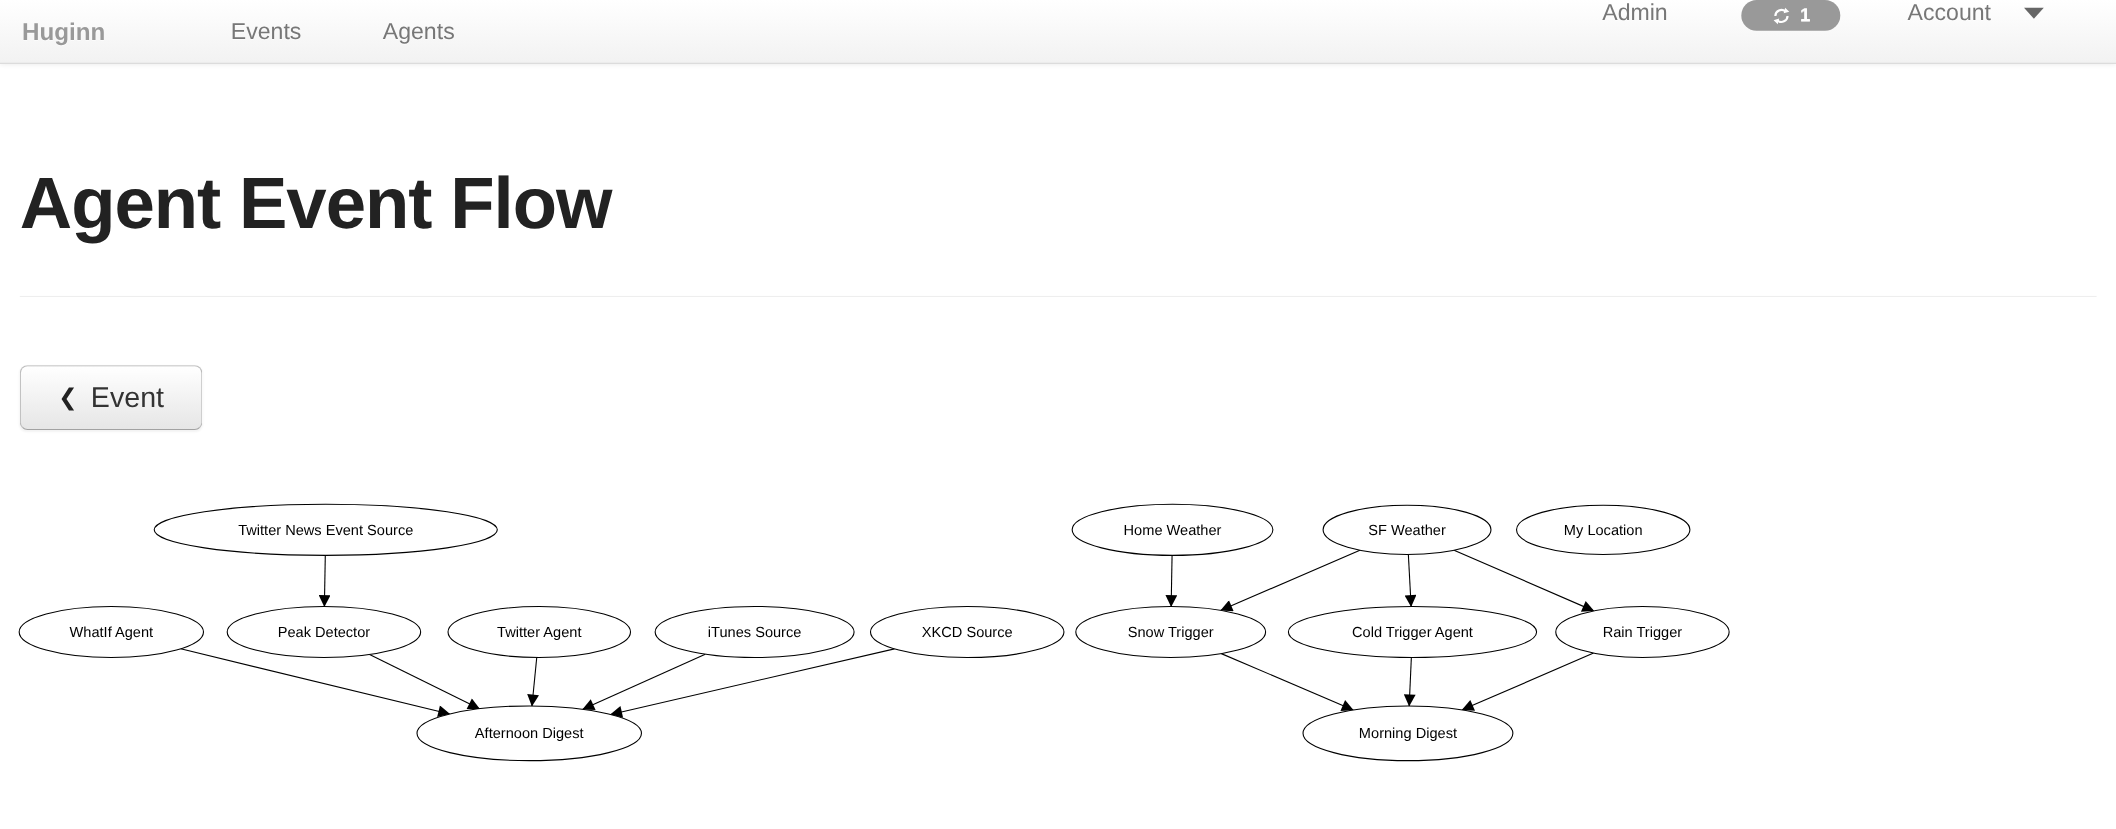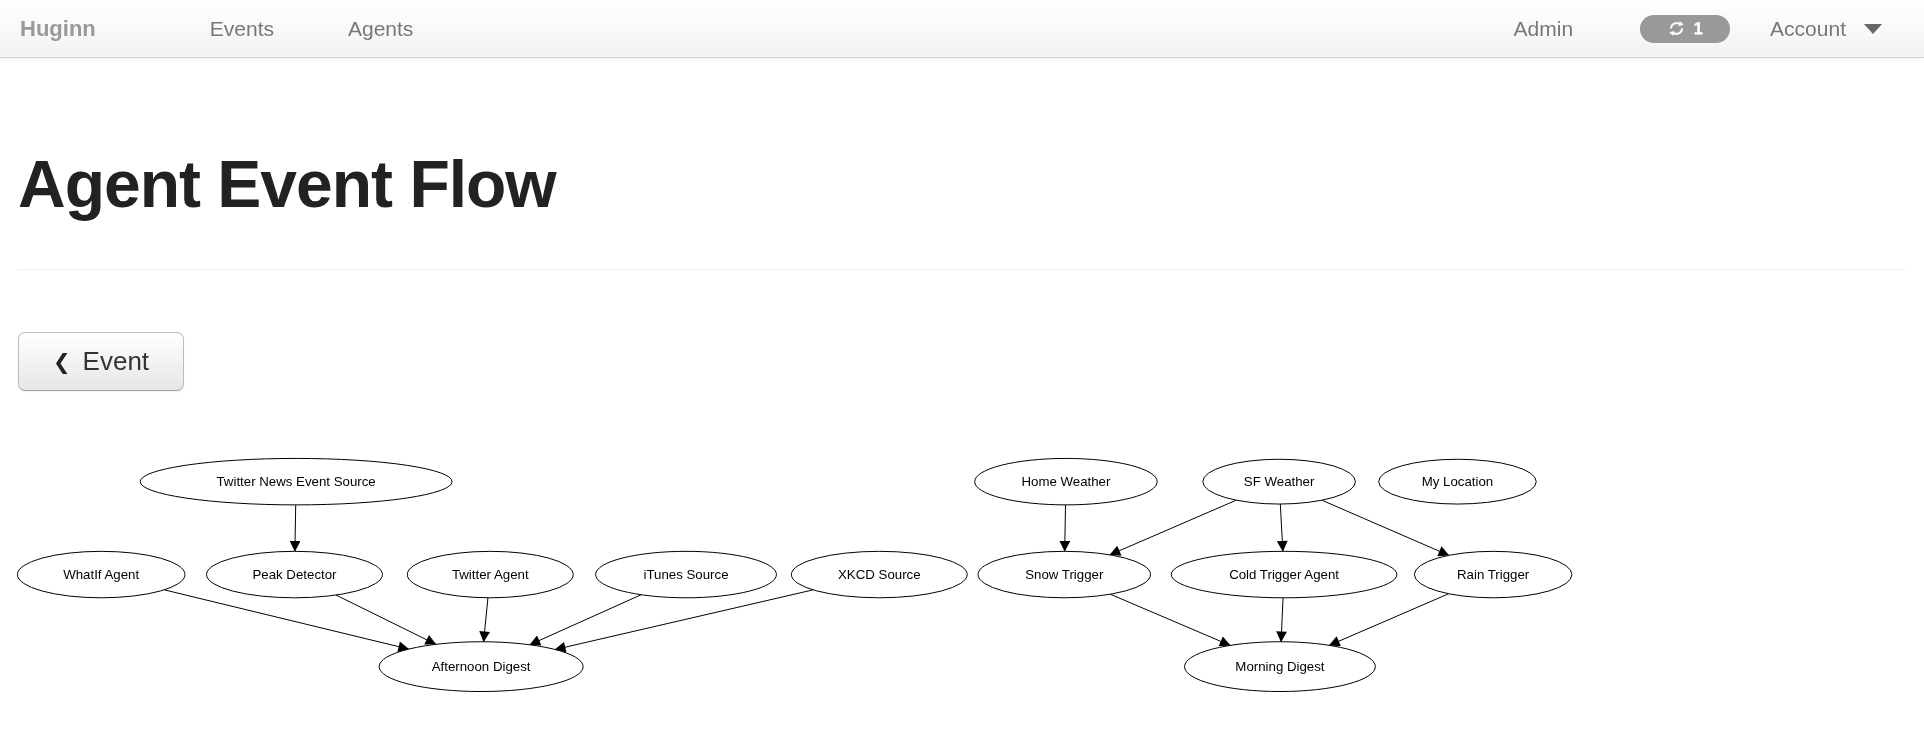--- a/index.html
+++ b/index.html
@@ -23,35 +23,35 @@
     display:flex;align-items:center;padding:0 26px 0 20px;
     font-size:22px;color:var(--brand-gray);font-weight:700;
     text-shadow:0 1px 0 rgba(255,255,255,.6);
   }
   .nav-left{display:flex;list-style:none;align-items:stretch;margin-left:64px;}
   .nav-left li{display:flex;}
   .nav-left a{
     display:flex;align-items:center;padding:0 24px;margin-right:26px;
     font-size:21px;color:var(--link-gray);text-shadow:0 1px 0 rgba(255,255,255,.6);
   }
-  .nav-right{display:flex;align-items:center;margin-left:auto;padding-right:42px;}
+  .nav-right{display:flex;align-items:flex-start;margin-left:auto;padding-right:66px;}
   .nav-right>a{
     display:flex;align-items:center;font-size:21px;color:var(--link-gray);
     text-shadow:0 1px 0 rgba(255,255,255,.6);
   }
   .admin-link{padding:0 26px;}
   .divider-vertical{width:1px;background:#e2e2e2;box-shadow:1px 0 0 #ffffff;margin:0;}
   .badge-link{padding:0 40px;}
   .event-badge{
     display:inline-flex;align-items:center;justify-content:center;gap:7px;
     min-width:90px;height:28px;border-radius:15px;background:var(--badge-bg);
     color:#ffffff;font-size:17px;font-weight:bold;padding:0 14px;
   }
   .refresh-svg{display:block;}
-  .account-link{gap:10px;display:flex;align-items:center;}
+  .account-link{gap:22px;display:flex;align-items:center;margin-left:21px;}
   .caret{
     width:0;height:0;display:inline-block;margin-left:8px;
     border-left:9px solid transparent;border-right:9px solid transparent;
     border-top:10px solid #666;
   }
 
   
   .container{padding:0 18px;}
   h1.page-title{
     margin:90px 0 0 0;font-size:66px;line-height:1.1;font-weight:bold;

